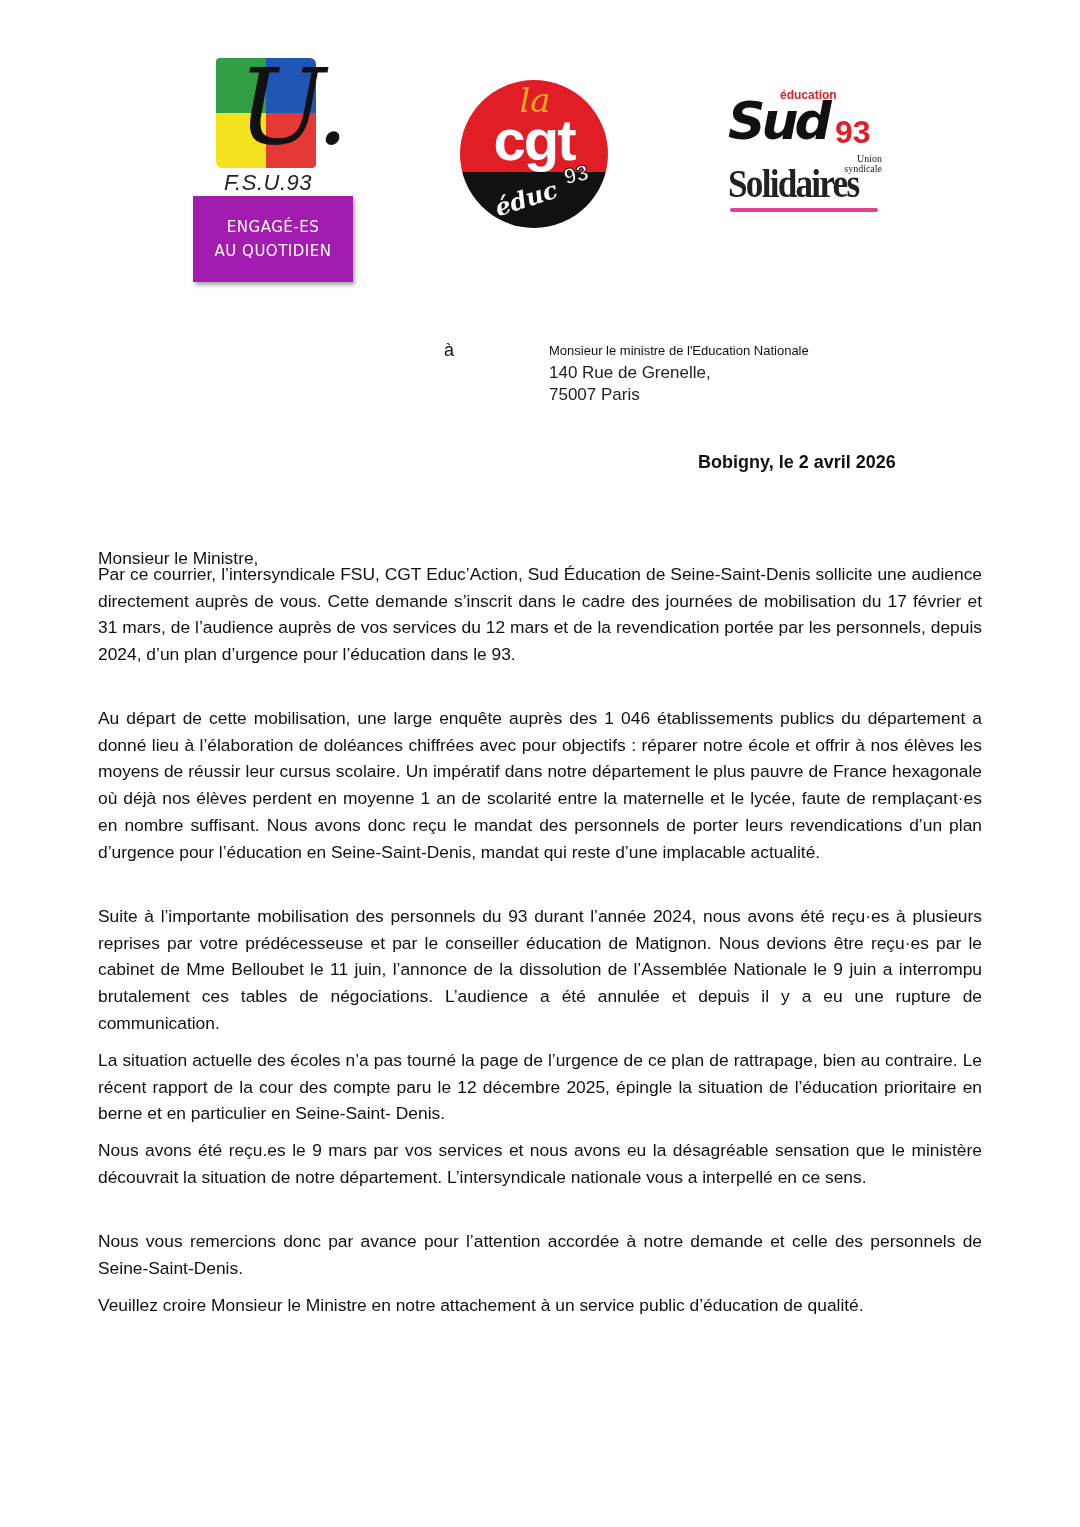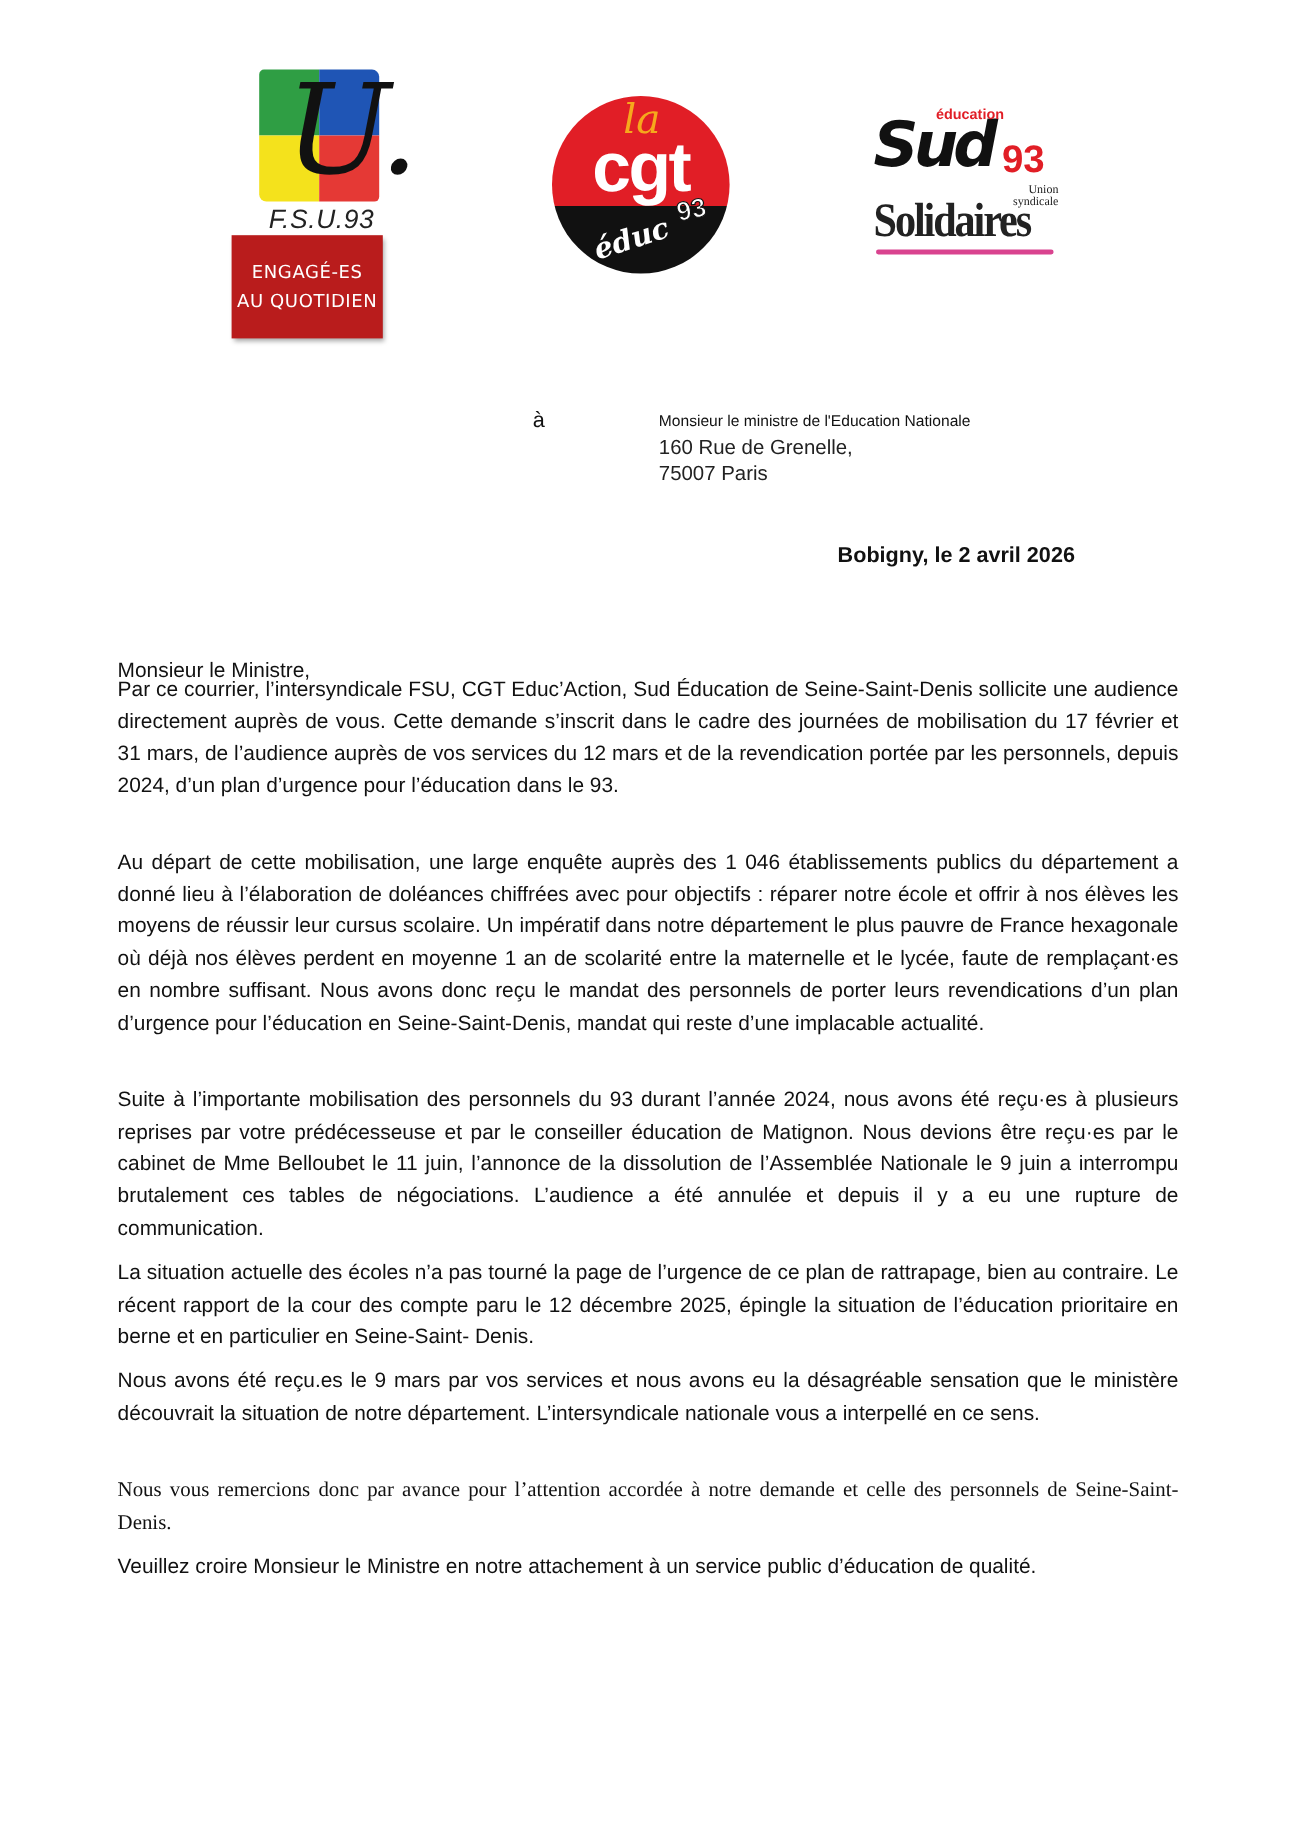--- a/index.html
+++ b/index.html
@@ -12,21 +12,21 @@
     .fsu-square { position: absolute; left: 23px; top: 2px; width: 100px; height: 110px; }
     .fsu-q { position: absolute; width: 50px; height: 55px; }
     .fsu-q.g { left: 0; top: 0; background: #2f9e44; border-radius: 4px 0 0 0; }
     .fsu-q.b { left: 50px; top: 0; background: #1f55b5; border-radius: 0 6px 0 0; }
     .fsu-q.y { left: 0; top: 55px; background: #f4e21c; border-radius: 0 0 0 6px; }
     .fsu-q.r { left: 50px; top: 55px; background: #e53935; border-radius: 0 0 4px 0; }
     .fsu-u { position: absolute; left: 22px; top: -10px; width: 80px; text-align: center;
              font-family: "DejaVu Serif", serif; font-style: italic; font-size: 104px; color: #111; line-height: 120px; }
     .fsu-name { position: absolute; left: 20px; top: 114px; width: 110px; text-align: center;
                 font-family: "Liberation Sans", sans-serif; font-weight: normal; font-style: italic; font-size: 22px; color: #222; letter-spacing: 0.5px; }
-    .fsu-banner { position: absolute; left: 0; top: 140px; width: 126px; height: 86px; background: #b91c1c;
+    .fsu-banner { position: absolute; left: 0; top: 140px; width: 160px; height: 86px; background: #a21caf;
                   box-shadow: 2px 3px 4px rgba(0,0,0,0.35); display: flex; flex-direction: column; justify-content: center; align-items: center; }
     .fsu-banner span { font-family: "DejaVu Sans", sans-serif; color: #fff; font-size: 15px; letter-spacing: 0.5px; line-height: 24px; }
 
     .cgt { left: 460px; top: 80px; width: 148px; height: 148px; }
     .cgt-circle { position: absolute; left: 0; top: 0; width: 148px; height: 148px; border-radius: 50%; overflow: hidden;
                   background: linear-gradient(to bottom, #e11e26 0%, #e11e26 62%, #111 62%, #111 100%); }
     .cgt-la { position: absolute; left: 40px; top: 0px; width: 70px; text-align: center; font-family: "DejaVu Serif", serif;
               font-style: italic; font-size: 34px; color: #f6a81c; }
     .cgt-main { position: absolute; left: 0; top: 28px; width: 148px; text-align: center; font-family: "Liberation Sans", sans-serif;
                 font-weight: bold; font-size: 58px; color: #fff; letter-spacing: -2px; line-height: 64px; }
@@ -58,21 +58,21 @@
     
     .body-text { position: absolute; left: 98px; width: 884px; font-family: "Liberation Sans", sans-serif; font-size: 17.4px;
                  color: #111; line-height: 26.7px; }
     .salutation { top: 497px; margin-top: 48px; }
     .p { text-align: justify; margin: 0; }
     .p1 { top: 561px; }
     .p2 { top: 705px; }
     .p3 { top: 903px; }
     .p4 { top: 1047px; }
     .p5 { top: 1137px; }
-    .p6 { top: 1228px; font-family: Liberation Serif, serif; }
+    .p6 { top: 1228px; }
     .p7 { top: 1292px; text-align: left; width: 830px; }
     .signature { top: 1356px; }
   </style>
 </head>
 <body>
 
 <div class="page">
 
   <div class="logo fsu">
     <div class="fsu-square">
@@ -106,21 +106,21 @@
       <div>Union</div>
       <div>syndicale</div>
     </div>
     <div class="sud-solid">Solidaires</div>
     <div class="sud-line"></div>
   </div>
 
   <div class="addr addr-a">à</div>
   <div class="addr addr-lines">
     <div class="l1">Monsieur le ministre de  l'Education Nationale</div>
-    <div class="l2">160 Rue de Grenelle,</div>
+    <div class="l2">140 Rue de Grenelle,</div>
     <div class="l3">75007 Paris</div>
   </div>
 
   <div class="date">Bobigny, le 2 avril 2026</div>
 
   <div class="body-text salutation">Monsieur le Ministre,</div>
 
   <p class="body-text p p1">Par ce courrier, l’intersyndicale FSU, CGT Educ’Action, Sud Éducation de Seine-Saint-Denis sollicite une audience directement auprès de vous. Cette demande  s’inscrit dans le cadre des  journées de mobilisation du 17 février et 31 mars, de l’audience auprès de vos services du 12 mars et de la revendication portée par les personnels, depuis 2024, d’un plan d’urgence pour l’éducation dans le 93.</p>
   <p class="body-text p p2">Au départ de cette mobilisation, une large enquête auprès des 1 046  établissements publics du département a  donné lieu à l’élaboration de doléances chiffrées avec pour objectifs : réparer notre école et offrir à nos élèves les moyens de réussir leur cursus scolaire. Un impératif dans notre département le plus pauvre de France hexagonale où déjà nos élèves perdent en moyenne 1 an de scolarité entre la maternelle et le lycée, faute de remplaçant·es en nombre suffisant. Nous avons donc reçu le mandat des personnels de porter leurs revendications d’un plan d’urgence pour l’éducation en Seine-Saint-Denis, mandat qui reste d’une implacable actualité.</p>
   <p class="body-text p p3">Suite à l’importante mobilisation des personnels du 93 durant l’année 2024, nous avons été reçu·es à plusieurs reprises par votre prédécesseuse et par le conseiller éducation de Matignon. Nous devions être reçu·es par le cabinet de Mme Belloubet le 11 juin, l’annonce de la dissolution de l’Assemblée Nationale le 9 juin a interrompu brutalement ces tables de négociations. L’audience a été annulée et depuis il y a eu une rupture de communication.</p>

